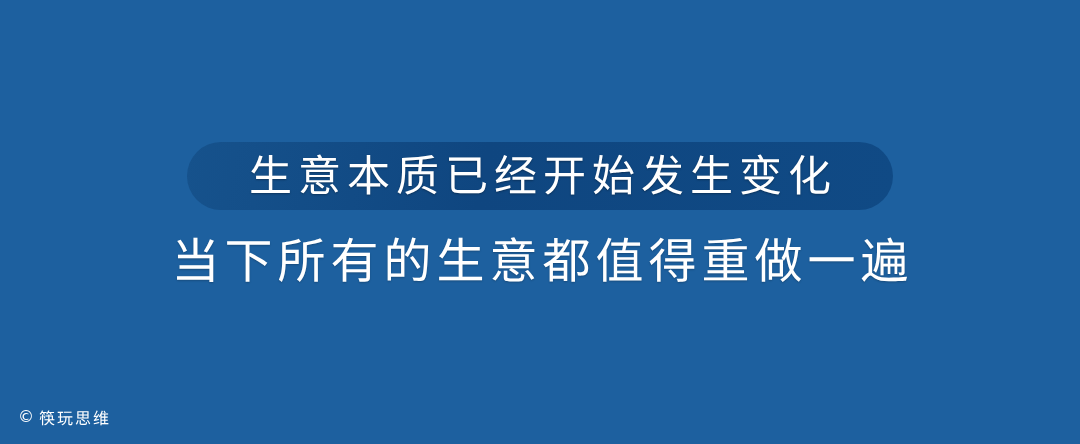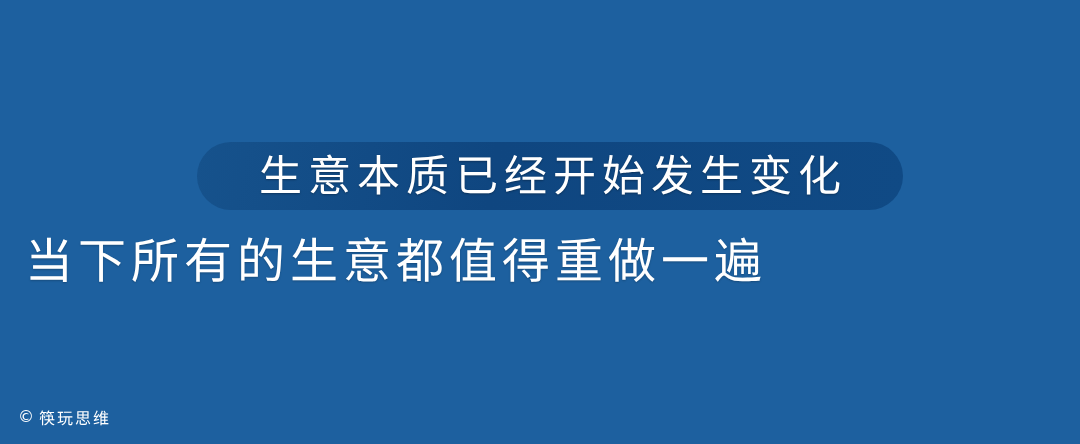--- a/index.html
+++ b/index.html
@@ -18,21 +18,20 @@
     font-family: "Liberation Sans", "DejaVu Sans", sans-serif;
     -webkit-font-smoothing: antialiased;
   }
 
   
   .headline-block {
     position: absolute;
     left: 0;
     right: 0;
     top: 142px;
-    margin-left: 20px;
   }
 
   .pill-row {
     display: flex;
     justify-content: center;
   }
 
   .pill {
     box-sizing: border-box;
     width: 706px;
@@ -52,20 +51,21 @@
     font-weight: 400;
     color: #ffffff;
     letter-spacing: 6px;
     text-indent: 6px;
     white-space: nowrap;
     text-shadow: 0 1px 2px rgba(0, 0, 0, 0.30);
   }
 
   .line2-row {
     display: flex;
+    justify-content: center;
     margin-top: 27px;
   }
 
   .line2 {
     font-family: "DejaVu Serif", "Liberation Serif", serif;
     font-size: 48px;
     line-height: 1;
     font-weight: 400;
     color: #ffffff;
     letter-spacing: 5px;

